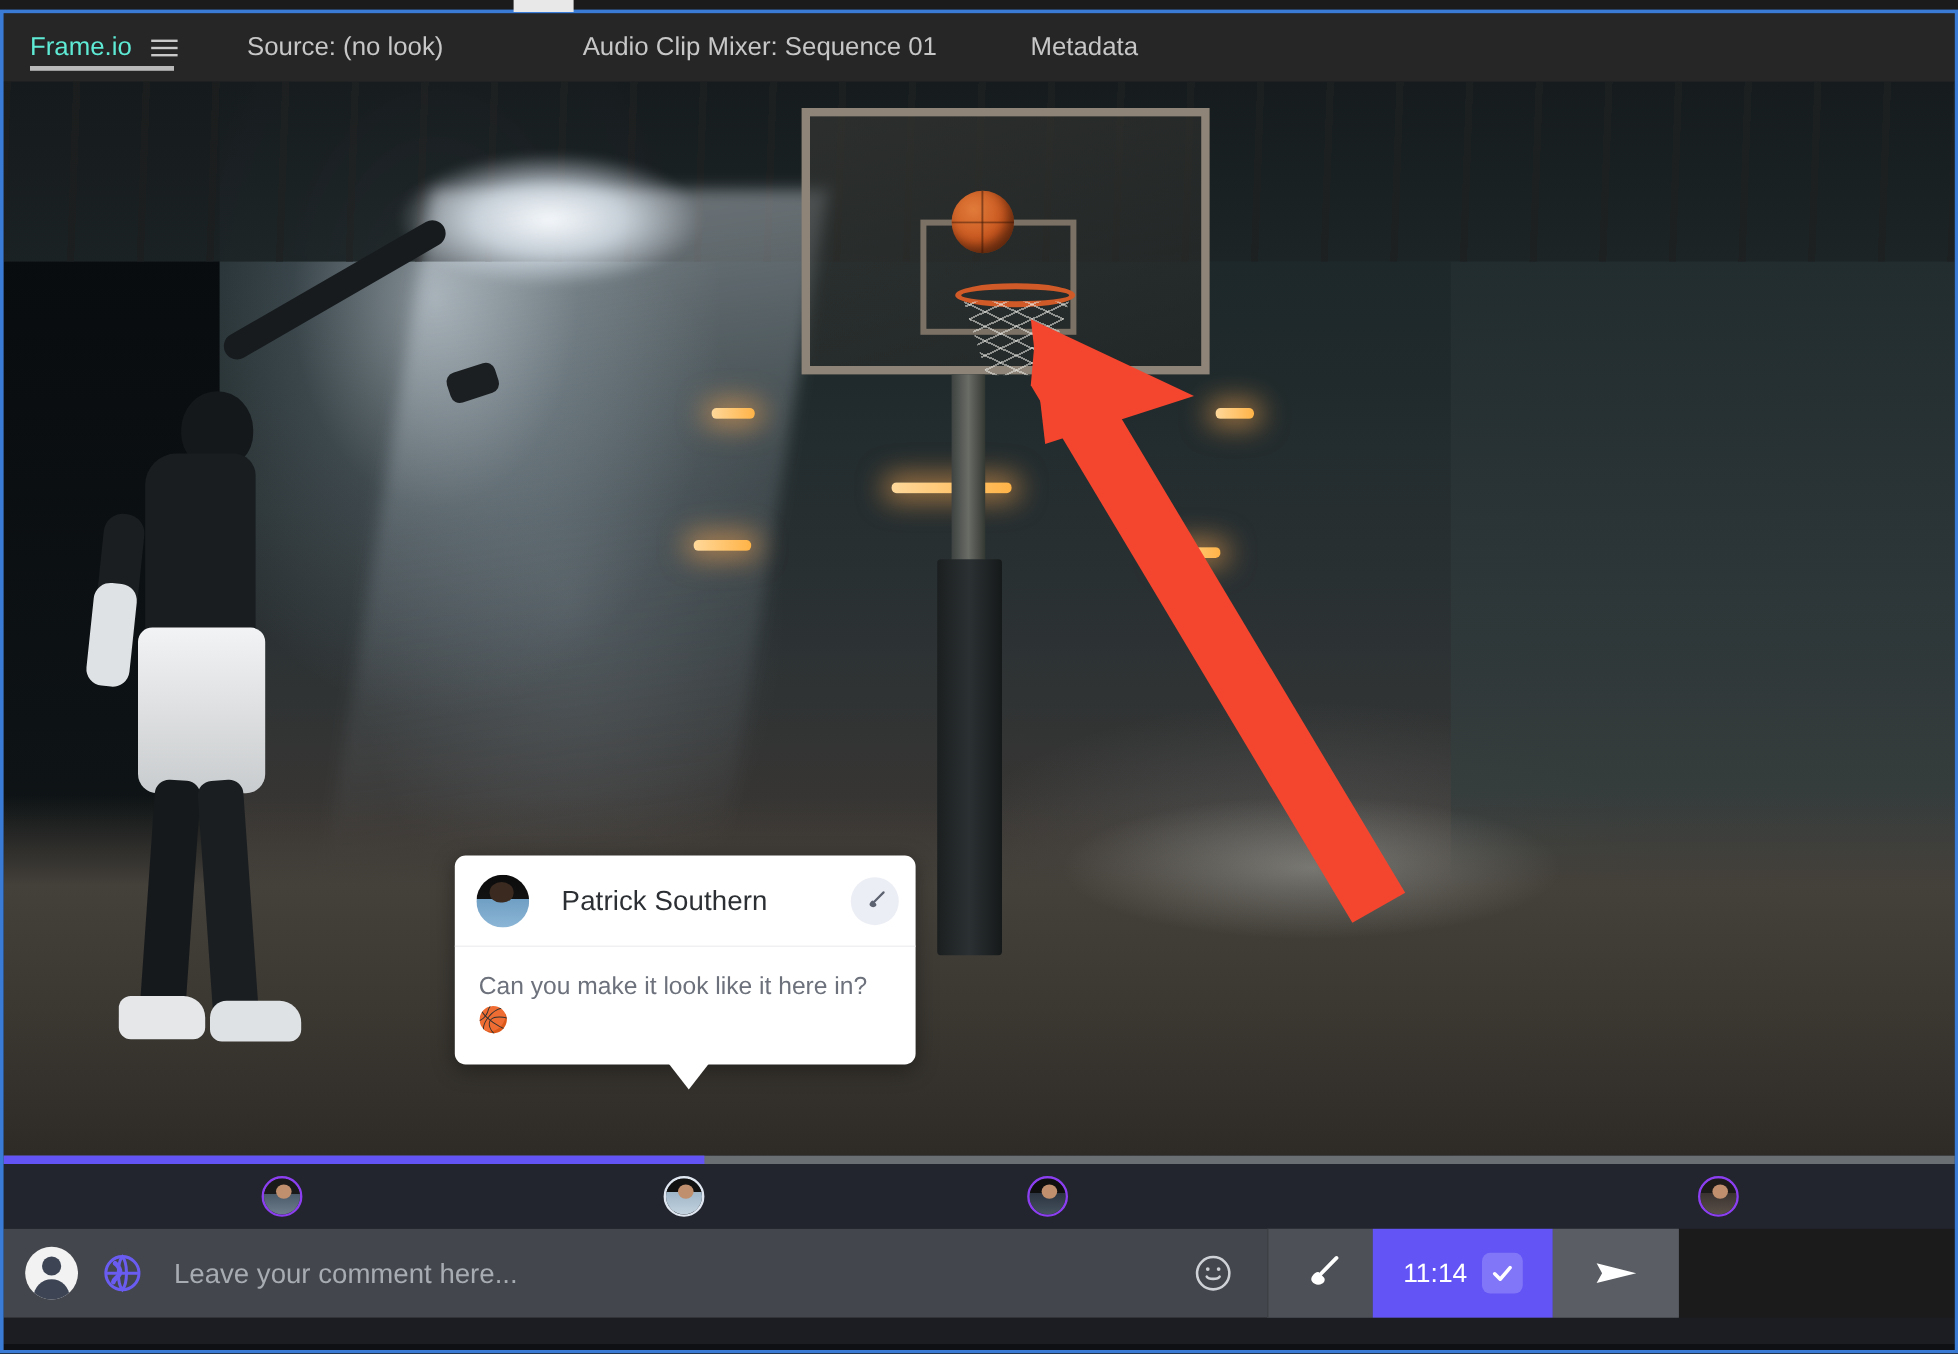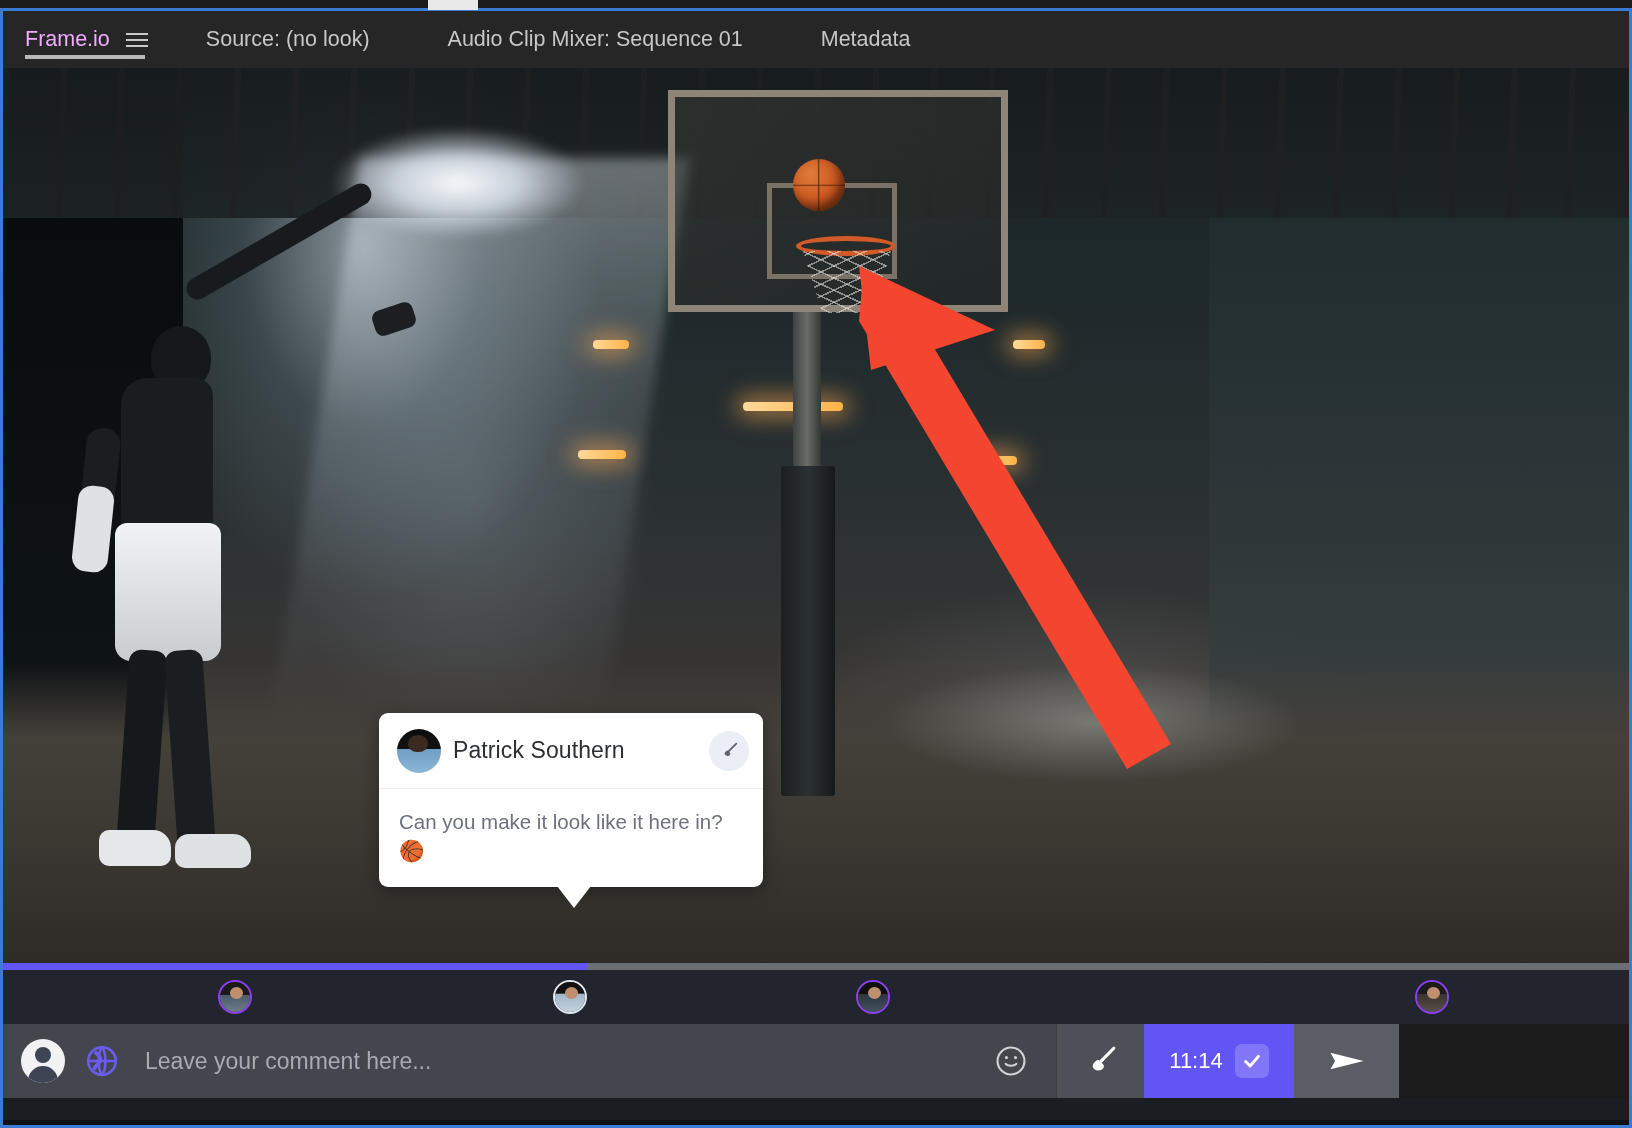--- a/index.html
+++ b/index.html
@@ -53,21 +53,21 @@
     align-items: center;
     color: #c7c7c7;
     font-size: 21.5px;
     white-space: nowrap;
     cursor: default;
   }
   .tab-frameio {
     padding-left: 22px;
     padding-right: 18px;
   }
-  .tab-frameio .lbl { color: #f0abfc; }
+  .tab-frameio .lbl { color: #5eead4; }
   .tab-underline {
     position: absolute;
     left: 22px; bottom: 9px;
     width: 120px; height: 4px;
     background: #b9b9b9;
   }
   .hamburger {
     display: inline-flex;
     flex-direction: column;
     justify-content: center;
@@ -75,21 +75,21 @@
     margin-left: 16px;
     width: 22px;
   }
   .hamburger i {
     display: block;
     width: 22px; height: 2px;
     background: #c9c9c9;
   }
   .tab-source   { margin-left: 40px; }
   .tab-effects  { margin-left: 78px; }
-  .tab-audio    { margin-left: 78px; }
+  .tab-audio    { margin-left: 116px; }
   .tab-meta     { margin-left: 78px; }
 
   
   .viewer {
     position: absolute;
     left: 3px; top: 68px;
     width: 1626px; height: 895px;
     overflow: hidden;
     background: #0a0d10;
     z-index: 10;
@@ -261,21 +261,21 @@
     position: relative;
   }
   .popup-avatar::after {
     content:"";
     position:absolute; left:11px; top:6px;
     width:20px; height:17px;
     border-radius:50% 50% 45% 45%;
     background:#3b2a20;
   }
   .popup-name {
-    margin-left: 12px;
+    margin-left: 27px;
     font-size: 23px;
     color: #2c2f33;
     letter-spacing: .1px;
   }
   .brush-chip {
     position: absolute;
     right: 14px; top: 50%;
     transform: translateY(-50%);
     width: 40px; height: 40px;
     border-radius: 50%;

